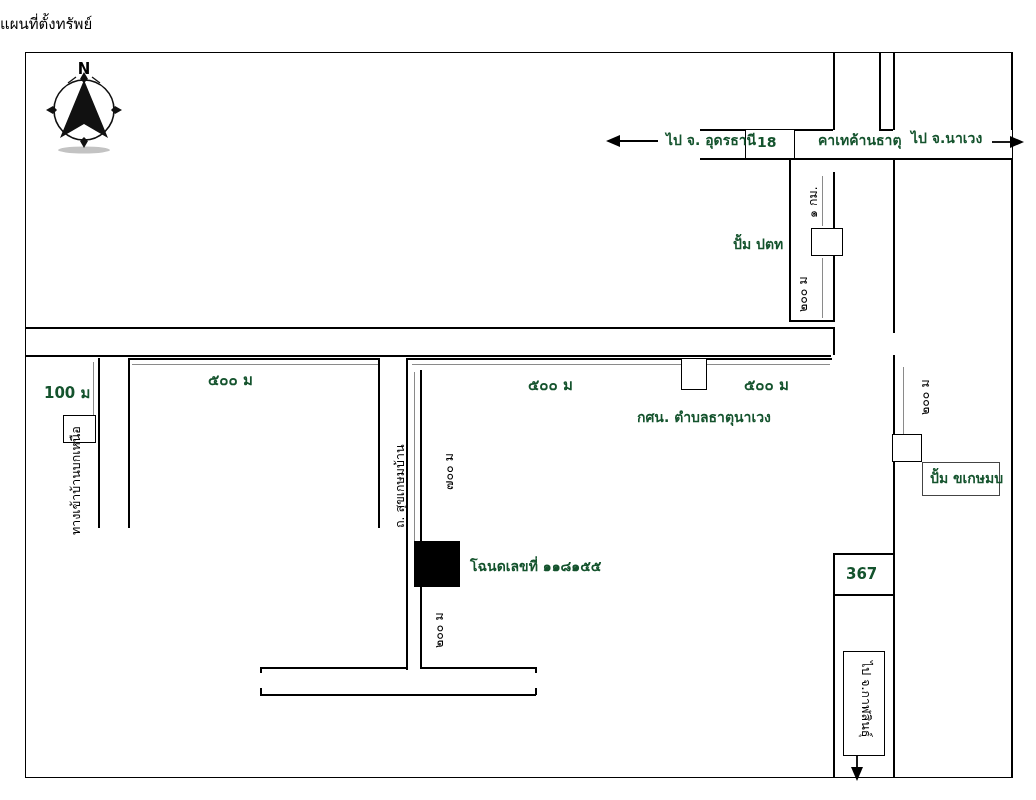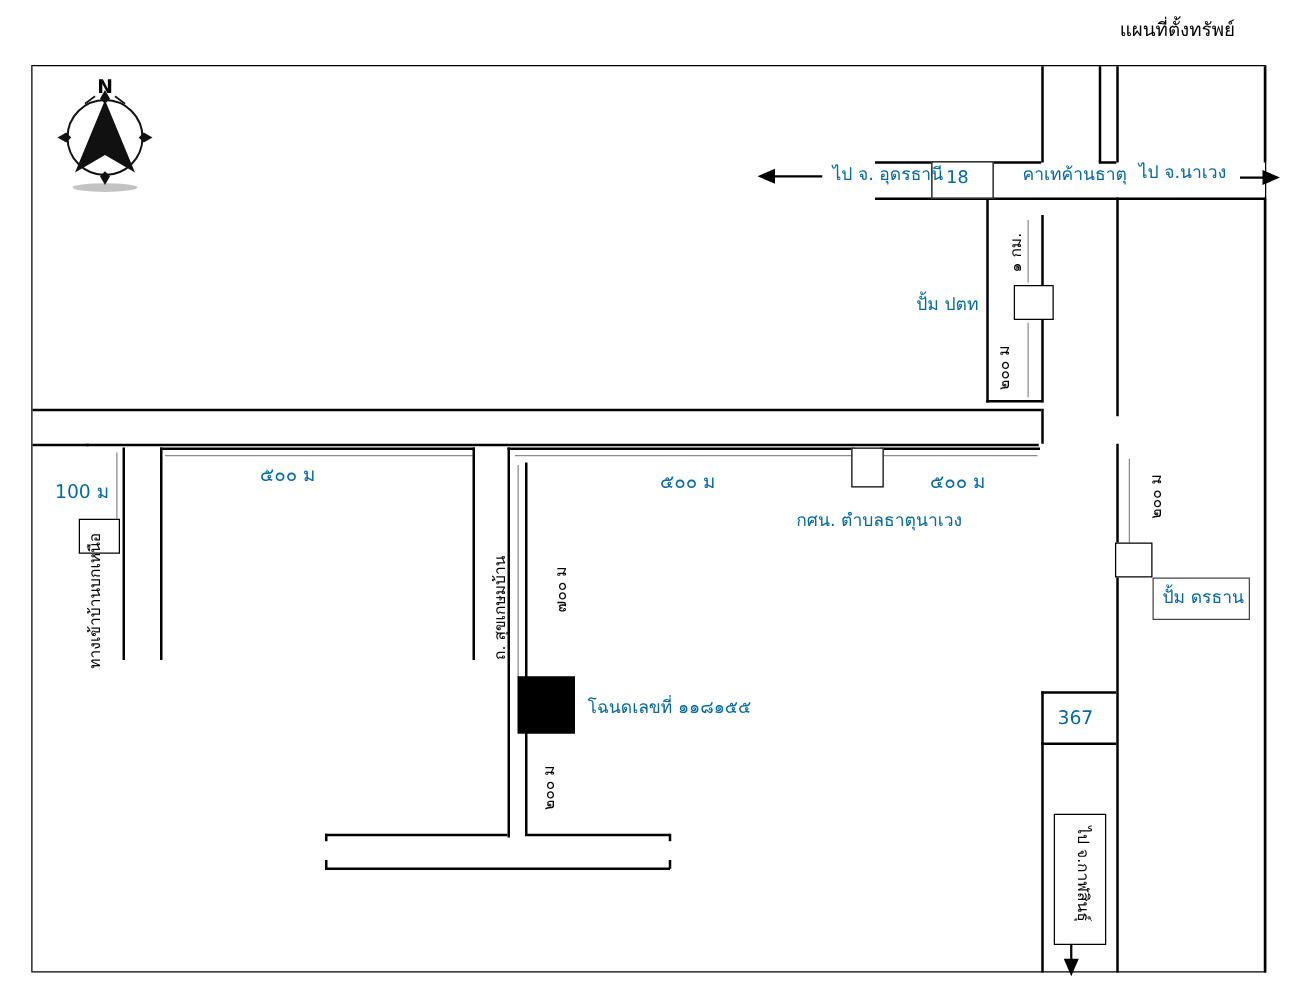--- a/index.html
+++ b/index.html
@@ -19,21 +19,21 @@
     background: #ffffff;
     overflow: hidden;
   }
 
   
   .map-title {
     position: absolute;
     top: 14px;
     left: 0;
     width: 988px;
-    text-align: right;
+    text-align: left;
     font-size: 15px;
     line-height: 20px;
     white-space: nowrap;
   }
 
   
   .map-frame {
     position: absolute;
     left: 25px;
     top: 52px;
@@ -69,21 +69,22 @@
     position: absolute;
     background: #000;
   }
 
   
   .lbl {
     position: absolute;
     font-size: 14px;
     line-height: 17px;
     white-space: nowrap;
-    color: #0369a1;
+    color: #14532d;
+    font-weight: bold;
   }
   .lbl-sm {
     font-size: 15px;
   }
   .vlbl {
     position: absolute;
     font-size: 12.5px;
     line-height: 15px;
     white-space: nowrap;
     transform-origin: 0 0;
@@ -244,21 +245,21 @@
   <div class="ln" style="left:260px; top:688px; width:1.6px; height:7px;"></div>
   <div class="ln" style="left:535px; top:688px; width:1.6px; height:7px;"></div>
 
   <div class="ln" style="left:893px; top:355px; width:1.6px; height:423px;"></div>
   <div class="ln-gray" style="left:903px; top:367px; width:1px; height:68px;"></div>
 
   <div class="vlbl" style="left:917px; top:415px;">๒๐๐ ม</div>
 
   <div class="box" style="left:892px; top:434px; width:30px; height:28px;"></div>
   <div class="box-thin" style="left:922px; top:462px; width:78px; height:34px;"></div>
-  <div class="lbl" style="left:930px; top:470px;">ปั้ม ดรธาน</div>
+  <div class="lbl" style="left:930px; top:470px;">ปั้ม ขเกษมบ</div>
 
   <div class="ln" style="left:833px; top:553px; width:60px; height:1.6px;"></div>
   <div class="ln" style="left:833px; top:594px; width:60px; height:1.6px;"></div>
   <div class="ln" style="left:833px; top:553px; width:1.6px; height:42px;"></div>
   <div class="lbl lbl-sm" style="left:846px; top:566px;">367</div>
 
   <div class="box" style="left:843px; top:651px; width:42px; height:105px;"></div>
   <div class="vlbl-up" style="left:874px; top:661px;">ไป จ.กาฬสินธุ์</div>
 
   <div class="arrow-down" style="left:849px; top:755px;">

